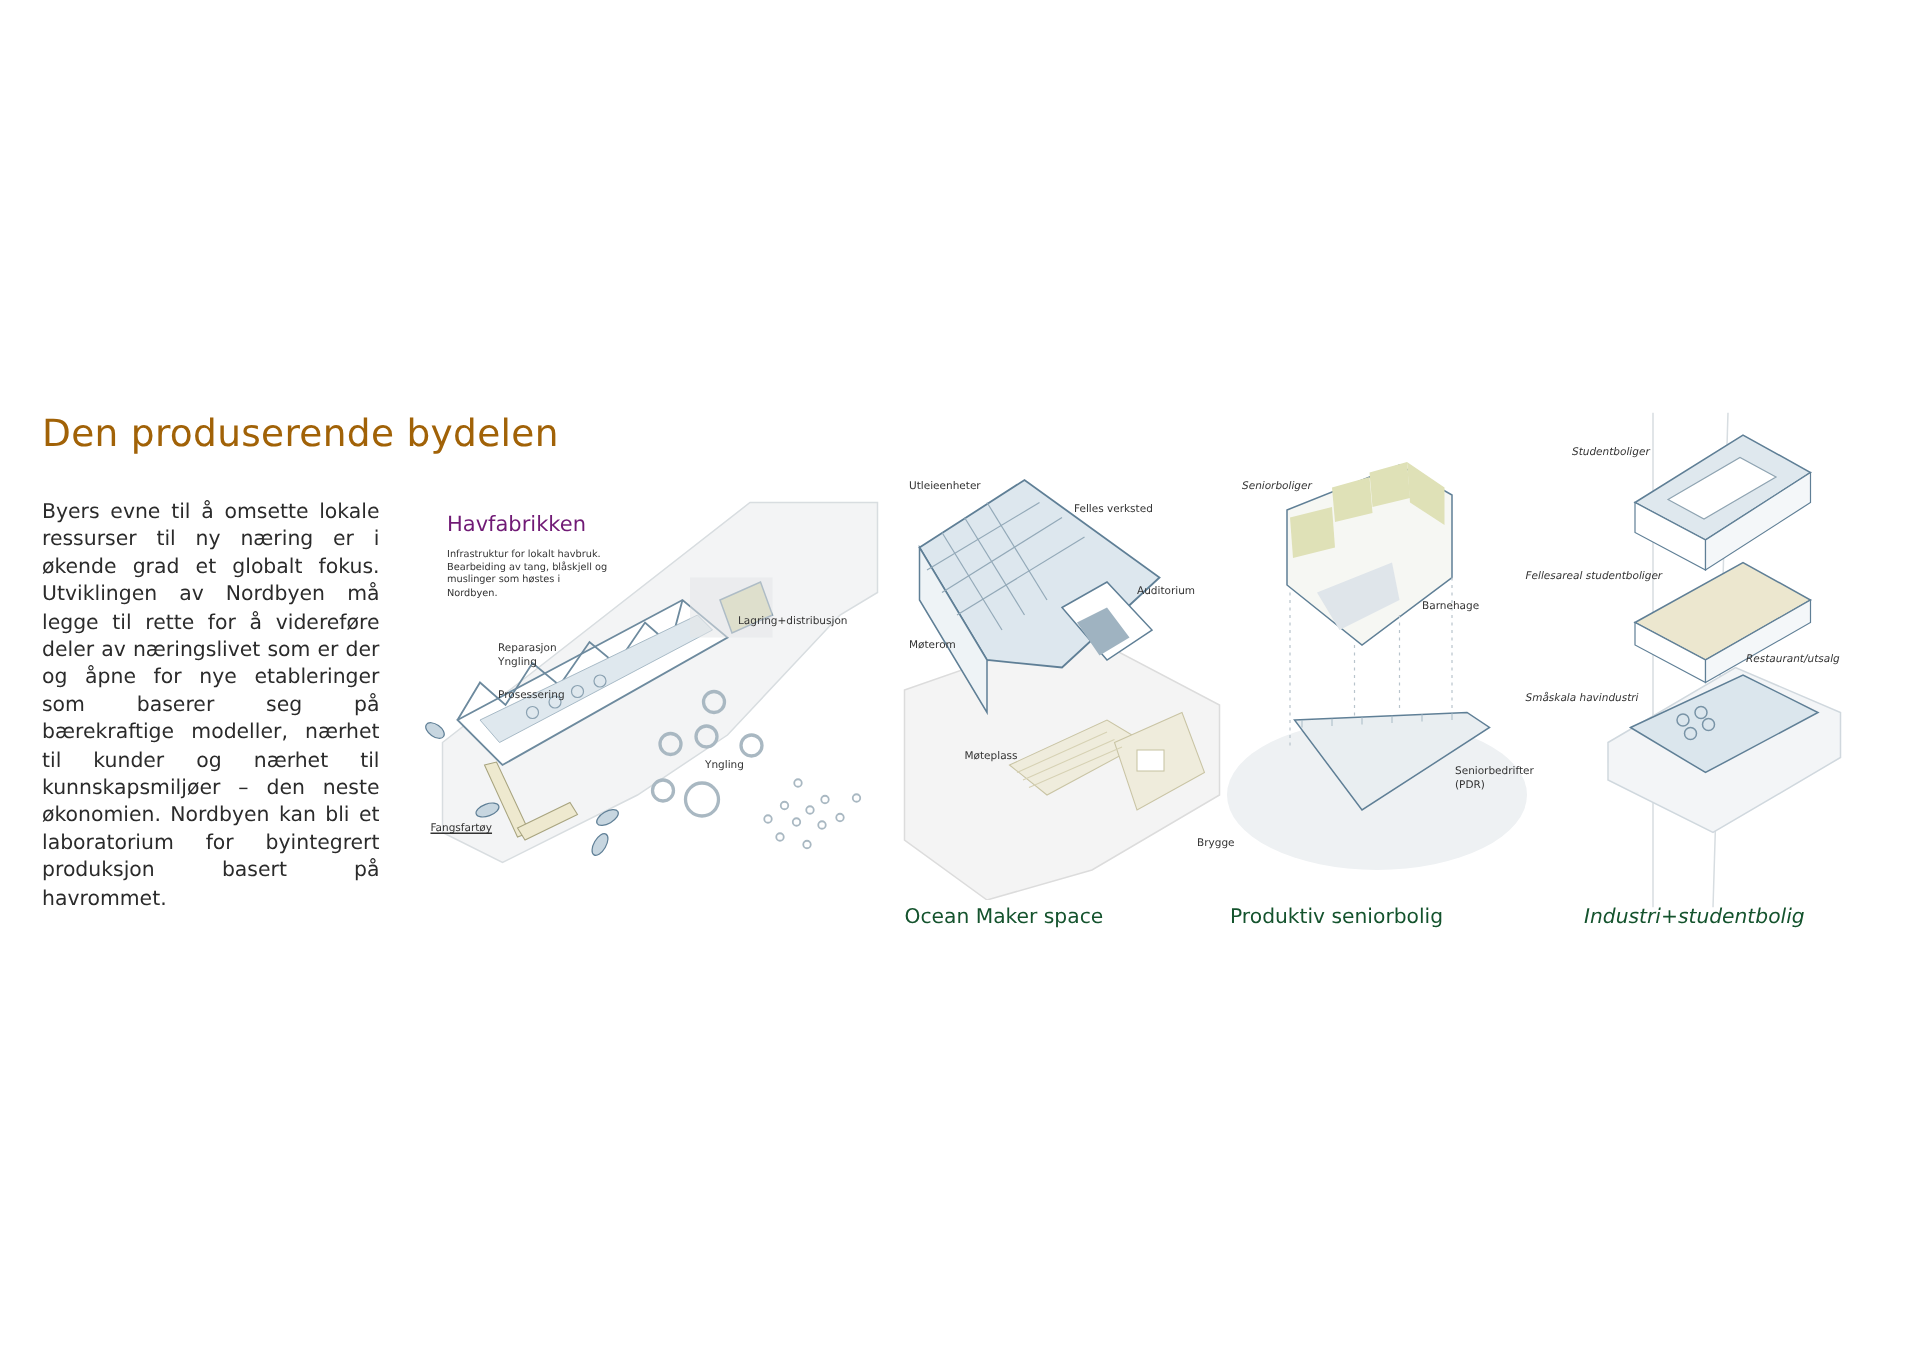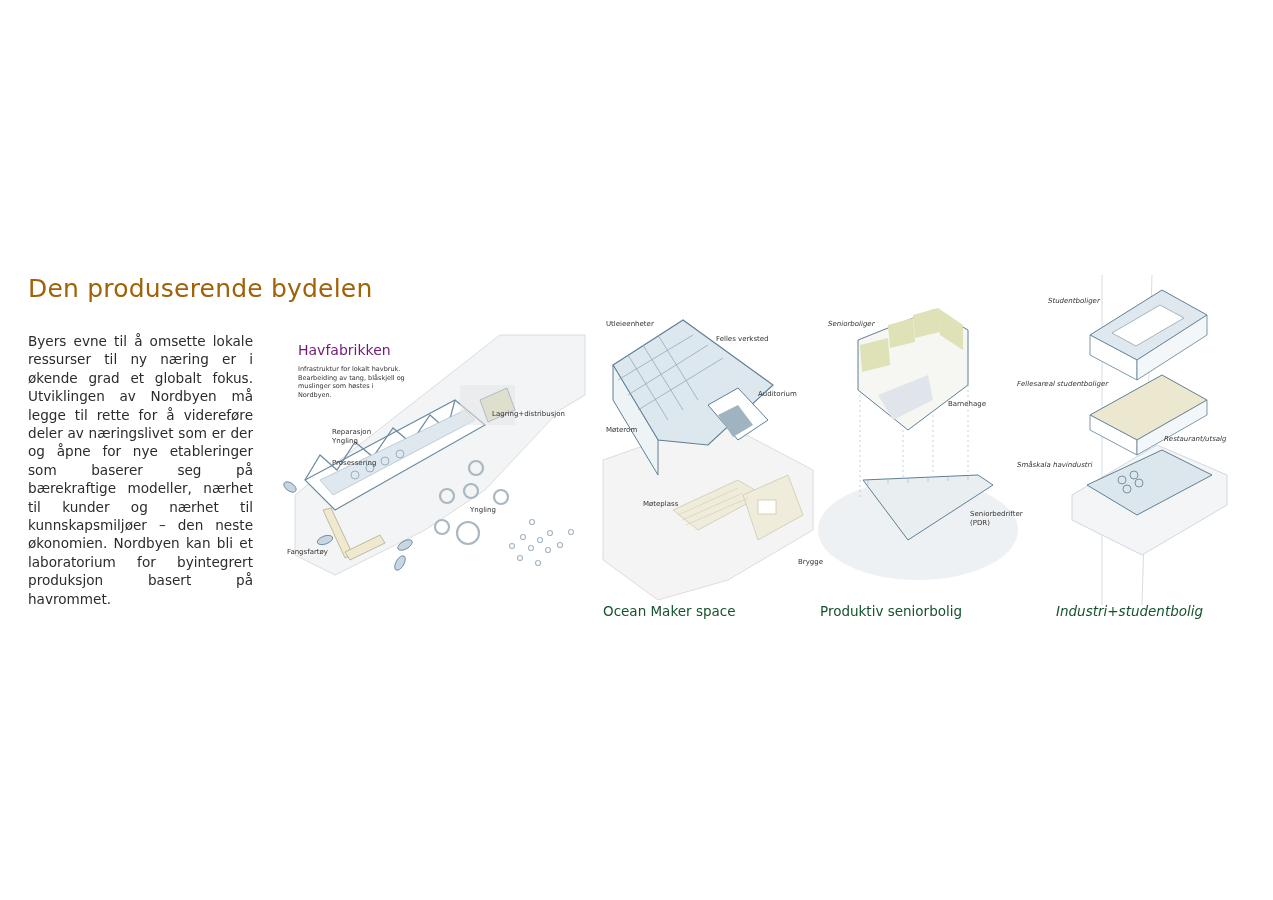--- a/index.html
+++ b/index.html
@@ -81,21 +81,21 @@
         <circle cx="285" cy="215" r="2.5"></circle>
     </g>
   </svg>
   <div class="abs subhead" style="left:23px; top:12px;">Havfabrikken</div>
   <div class="abs desc" style="left:23px; top:35px;">Infrastruktur for lokalt havbruk. Bearbeiding av tang, blåskjell og muslinger som høstes i Nordbyen.</div>
   <div class="abs label" style="left:217px; top:80px;">Lagring+distribusjon</div>
   <div class="abs label" style="left:57px; top:89px;margin-top:40px;">Prosessering</div>
   <div class="abs label" style="left:57px; top:98px;">Reparasjon</div>
   <div class="abs label" style="left:57px; top:107px;">Yngling</div>
   <div class="abs label" style="left:195px; top:176px;">Yngling</div>
-  <div class="abs label" style="left:12px; top:218px;">Fangsfartøy</div>
+  <div class="abs label" style="left:12px; top:218px;text-decoration:underline;">Fangsfartøy</div>
 </div>
 
 <div class="abs" style="left:598px; top:300px; width:220px; height:330px;">
   <svg width="220" height="300">
     <polygon points="5,160 120,120 215,170 215,230 130,280 60,300 5,260" fill="#f4f4f4" stroke="#dcdcdc"></polygon>
 
     <polygon points="15,65 85,20 175,85 110,145 60,140" fill="#dde7ee" stroke="#5f7f96" stroke-width="1.2"></polygon>
     <polygon points="15,65 60,140 60,175 15,100" fill="#eef3f6" stroke="#5f7f96" stroke-width="1"></polygon>
     <g stroke="#93a9b8" stroke-width="0.8" fill="none">
       <line x1="30" y1="55" x2="70" y2="120"></line>

